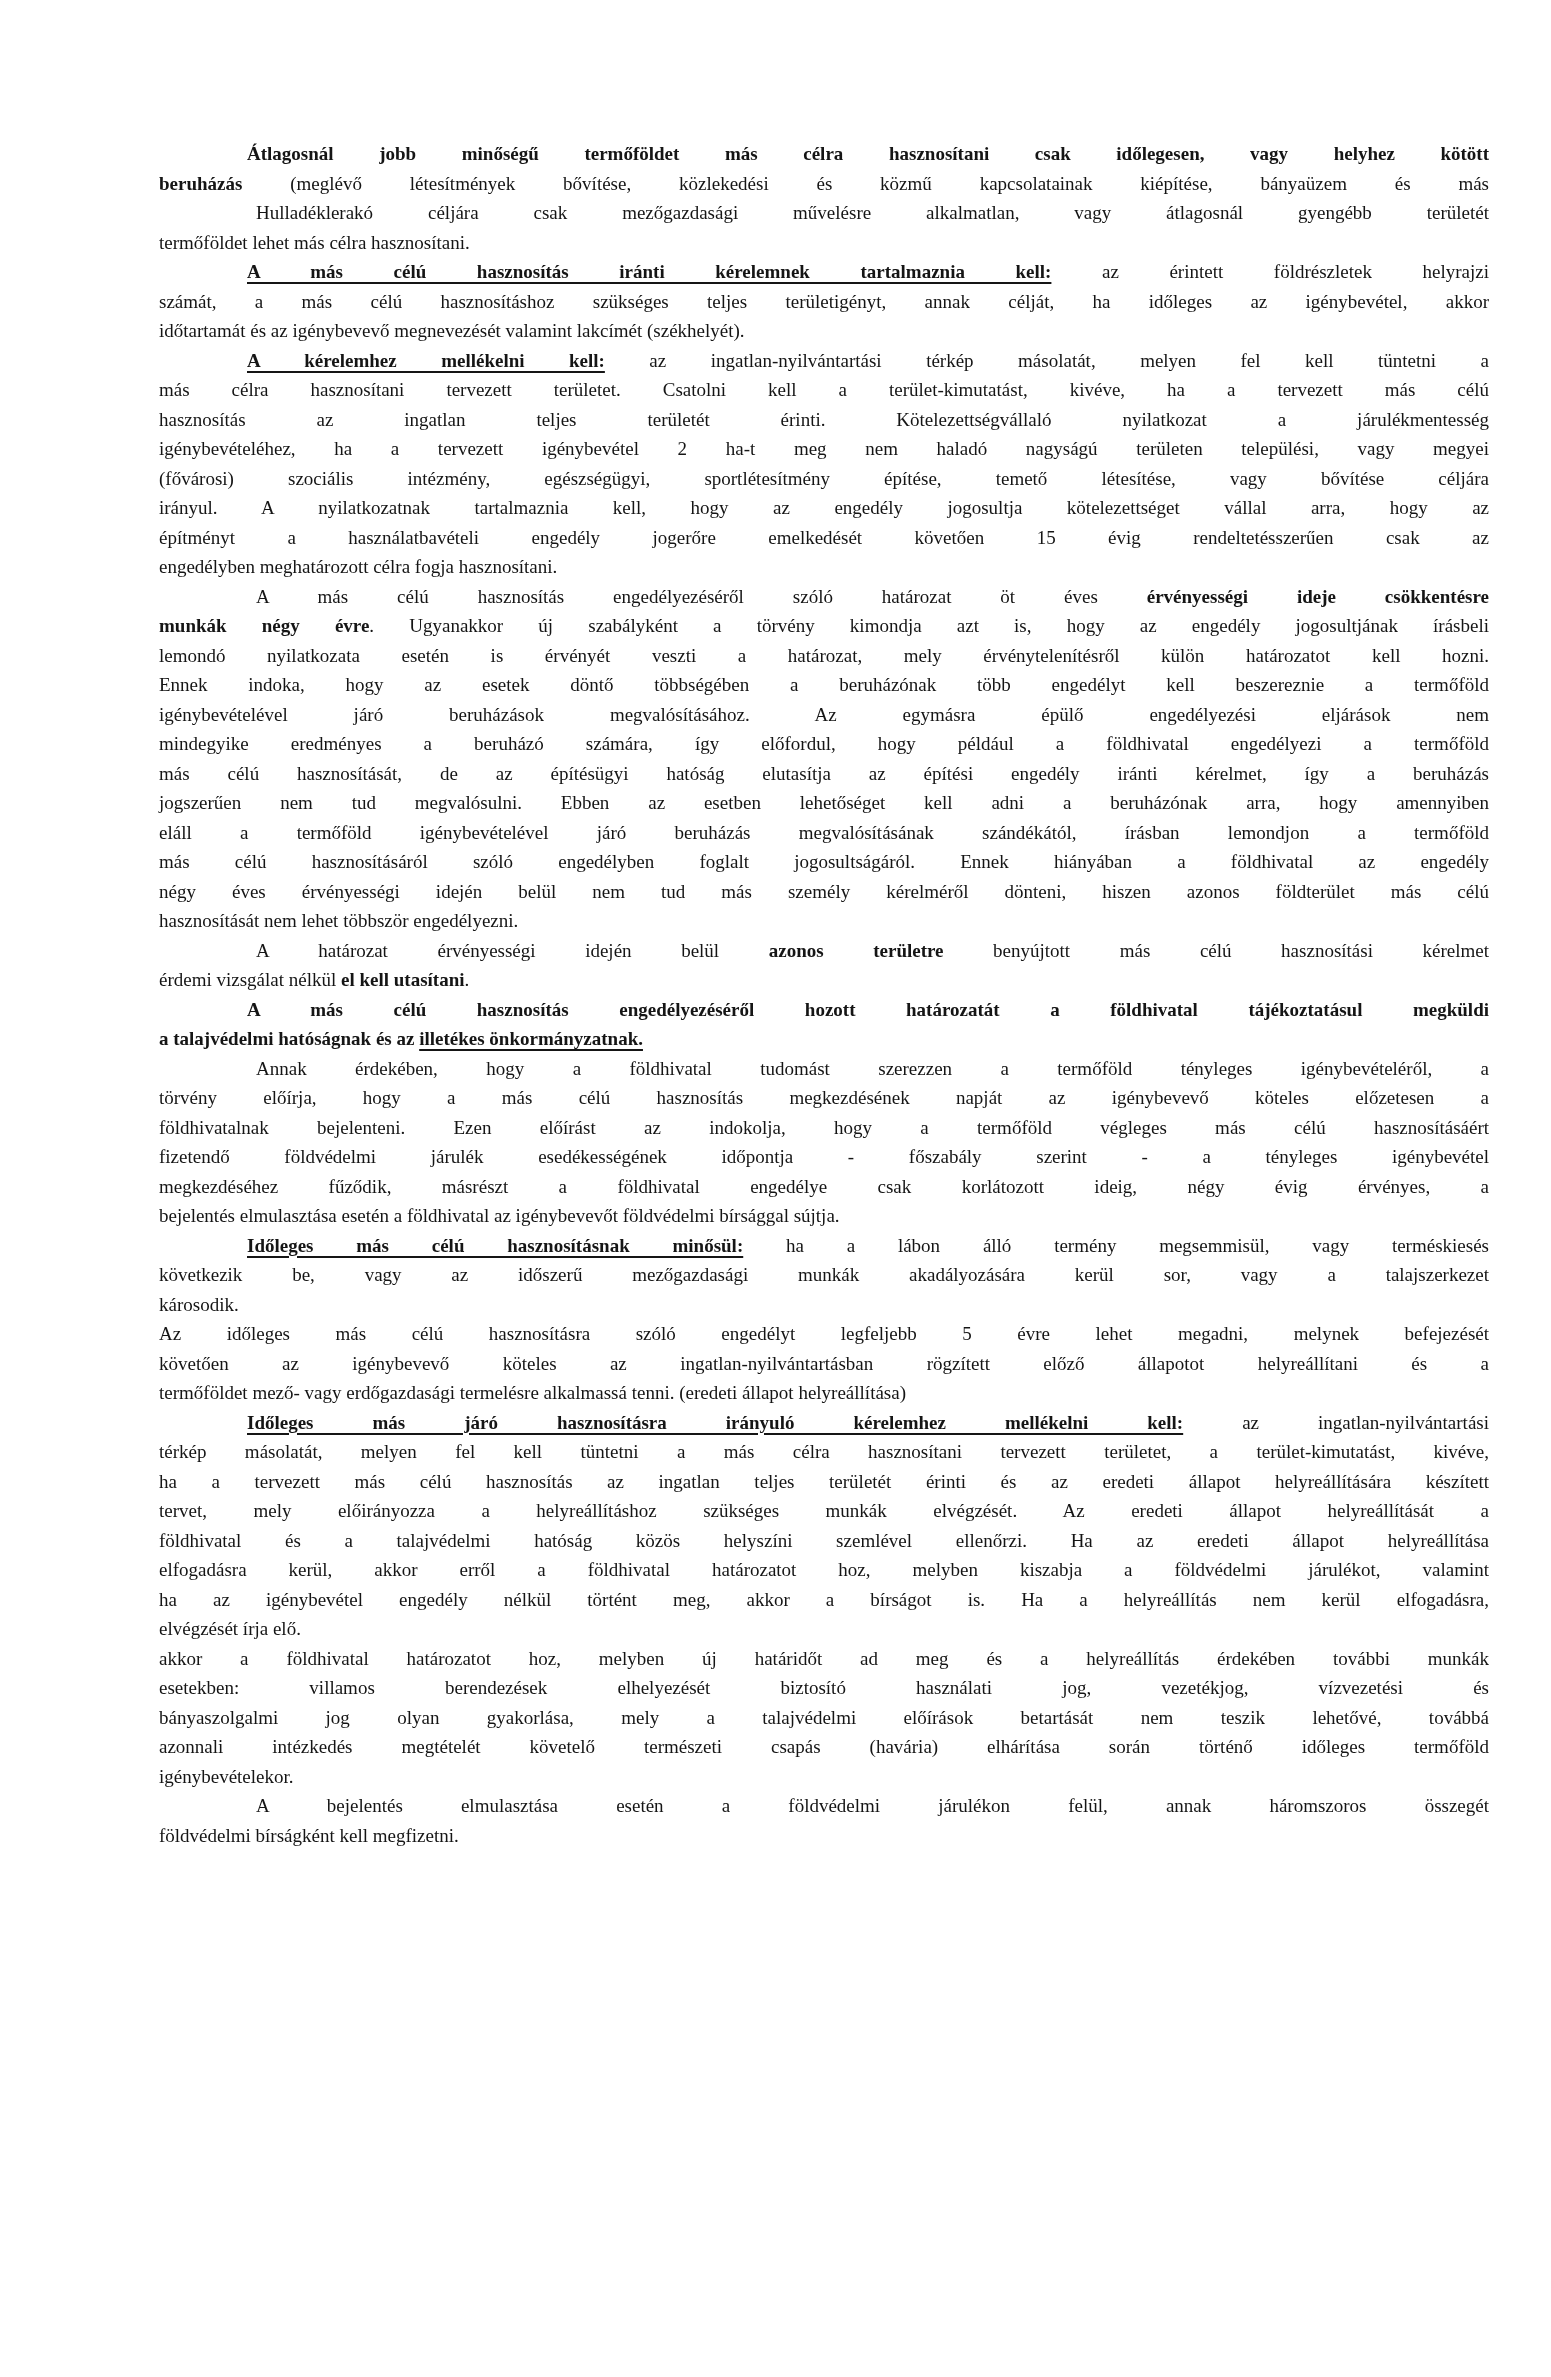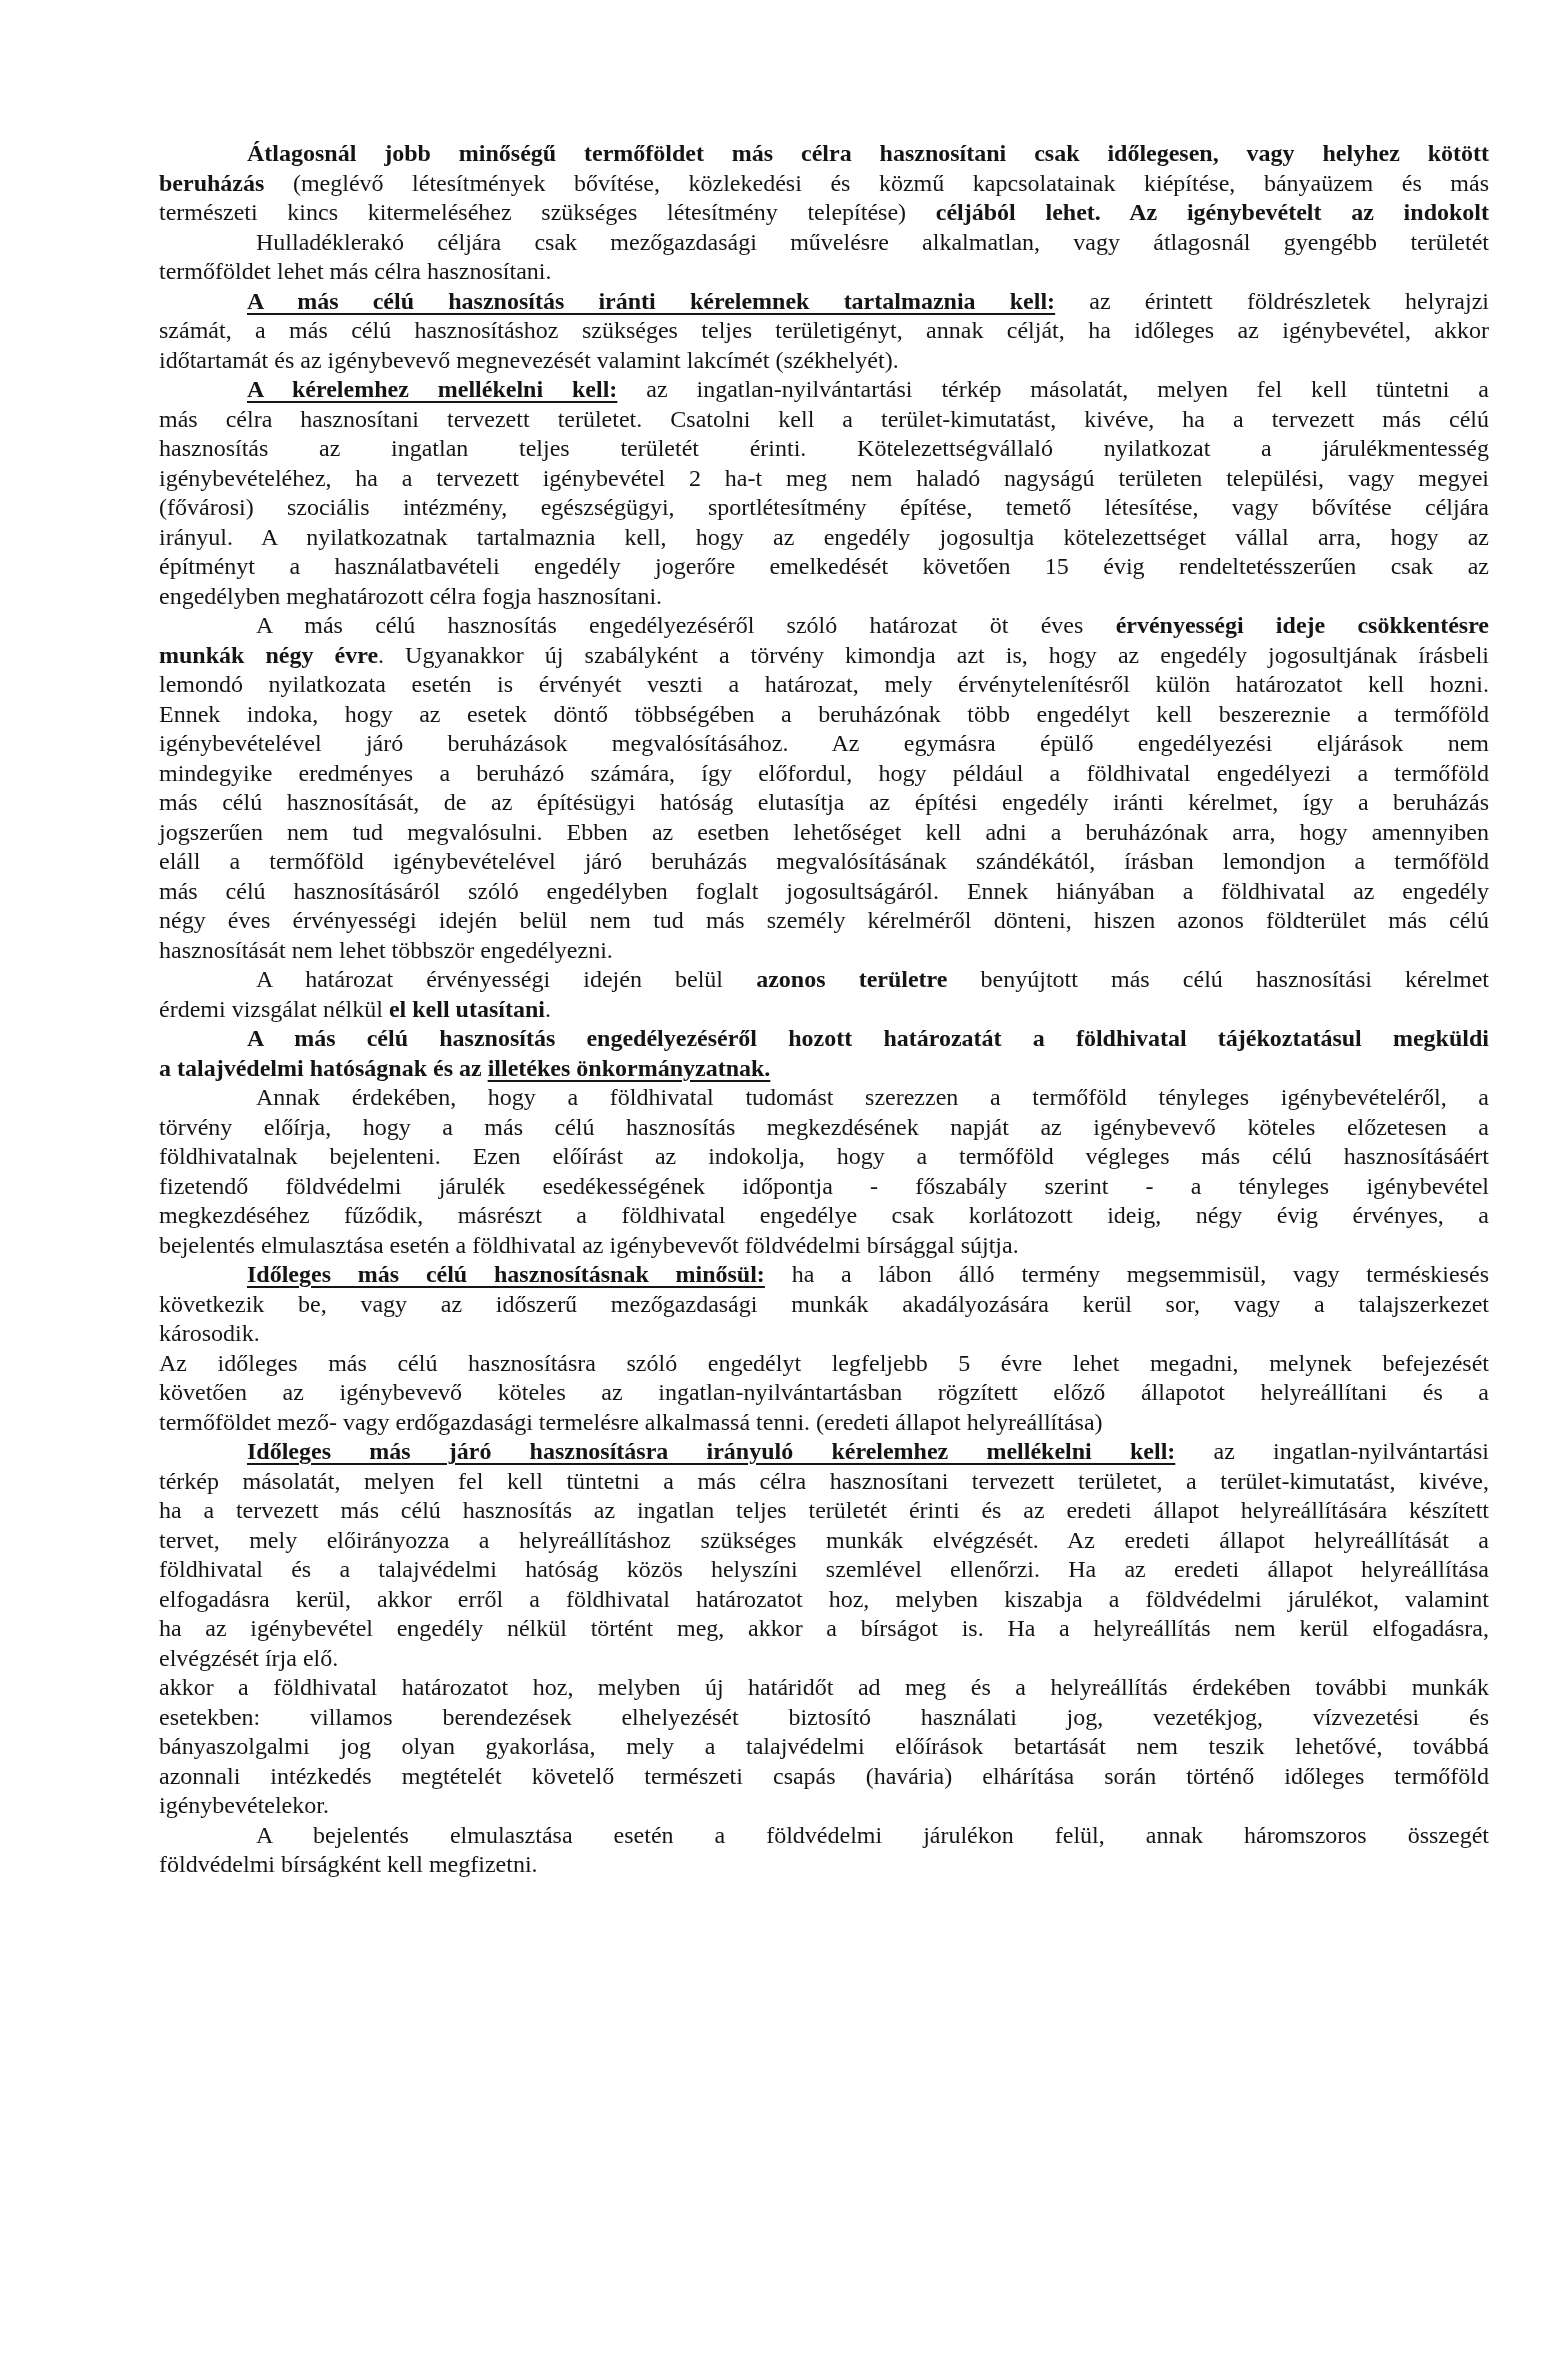--- a/index.html
+++ b/index.html
@@ -1,39 +1,38 @@
 <!DOCTYPE html>
 <html style="font-size:14px"><head>
 <meta charset="utf-8">
 <style>
   html, body { margin: 0; padding: 0; background: #ffffff; }
   body { width: 1551px; height: 2377px; position: relative; overflow: hidden; }
   .page {
     position: absolute; left: 159px; top: 139px; width: 1330px;
     font-family: "Liberation Serif", "DejaVu Serif", serif;
-    font-size: 24px; color: #151515;
+    font-size: 19px; color: #151515;
   }
   .line {
     height: 29.5px; line-height: 29.5px; white-space: nowrap;
     text-align: justify; text-align-last: justify; overflow: visible;
   }
   .line.last { text-align-last: left; }
   .line.indent { padding-left: 97px; }
   .line.indent-title { padding-left: 88px; }
   .b { font-weight: bold; }
   .u { text-decoration: underline; text-decoration-thickness: 1.8px; text-underline-offset: 3.5px; }
 </style>
 </head>
 <body>
 
 <div class="page" id="page">
     <div>
       <div class="line indent-title"><span class="b">Átlagosnál jobb minőségű termőföldet más célra hasznosítani csak időlegesen, vagy helyhez kötött</span></div>
       <div class="line"><span class="b">beruházás</span><span> (meglévő létesítmények bővítése, közlekedési és közmű kapcsolatainak kiépítése, bányaüzem és más</span></div>
-      <div class="line"><span>természeti kincs kitermeléséhez szükséges létesítmény telepítése) </span><span class="b">céljából lehet. Az igénybevételt az indokolt</span></div>
     </div>
     <div>
       <div class="line indent"><span>Hulladéklerakó céljára csak mezőgazdasági művelésre alkalmatlan, vagy átlagosnál gyengébb területét</span></div>
       <div class="line last"><span>termőföldet lehet más célra hasznosítani.</span></div>
     </div>
     <div>
       <div class="line indent-title"><span class="b u">A más célú hasznosítás iránti kérelemnek tartalmaznia kell:</span><span> az érintett földrészletek helyrajzi</span></div>
       <div class="line"><span>számát, a más célú hasznosításhoz szükséges teljes területigényt, annak célját, ha időleges az igénybevétel, akkor</span></div>
       <div class="line last"><span>időtartamát és az igénybevevő megnevezését valamint lakcímét (székhelyét).</span></div>
     </div>

